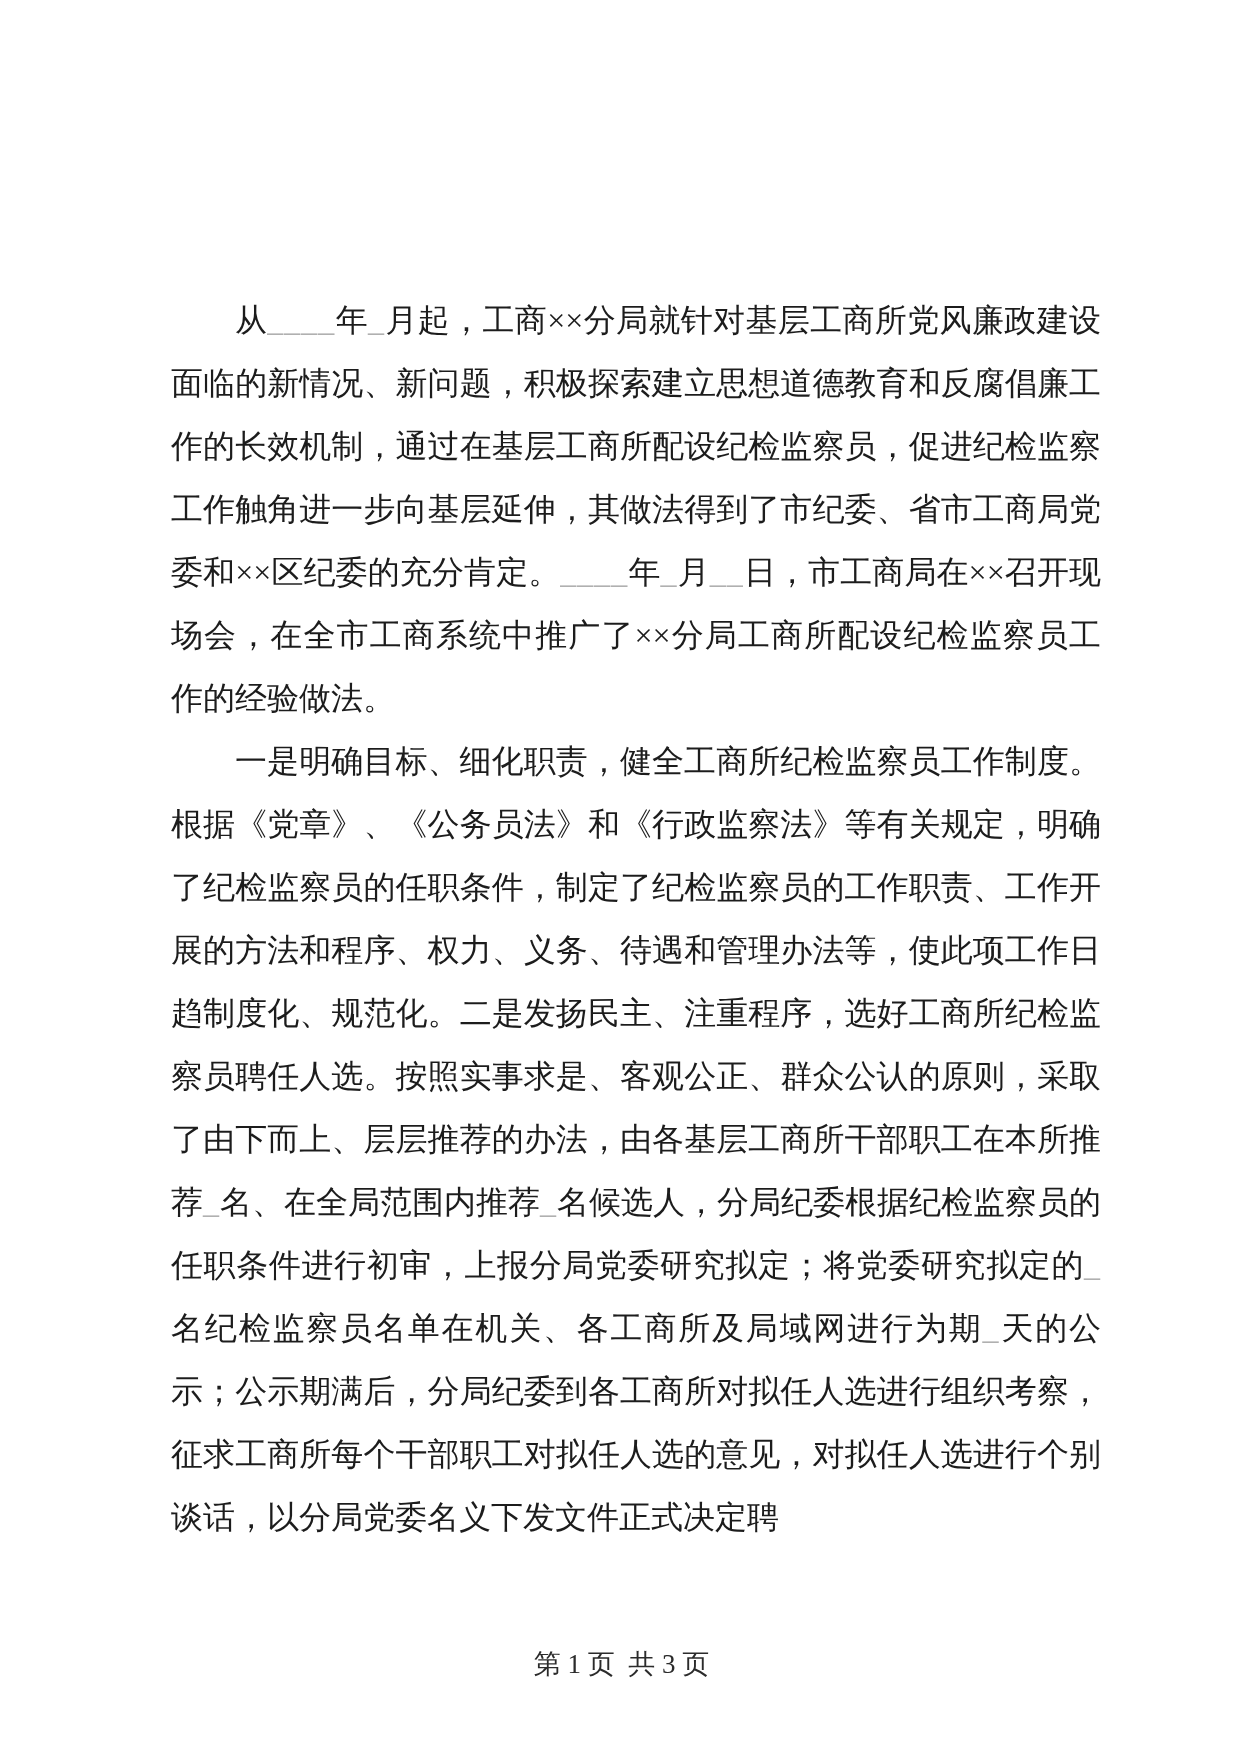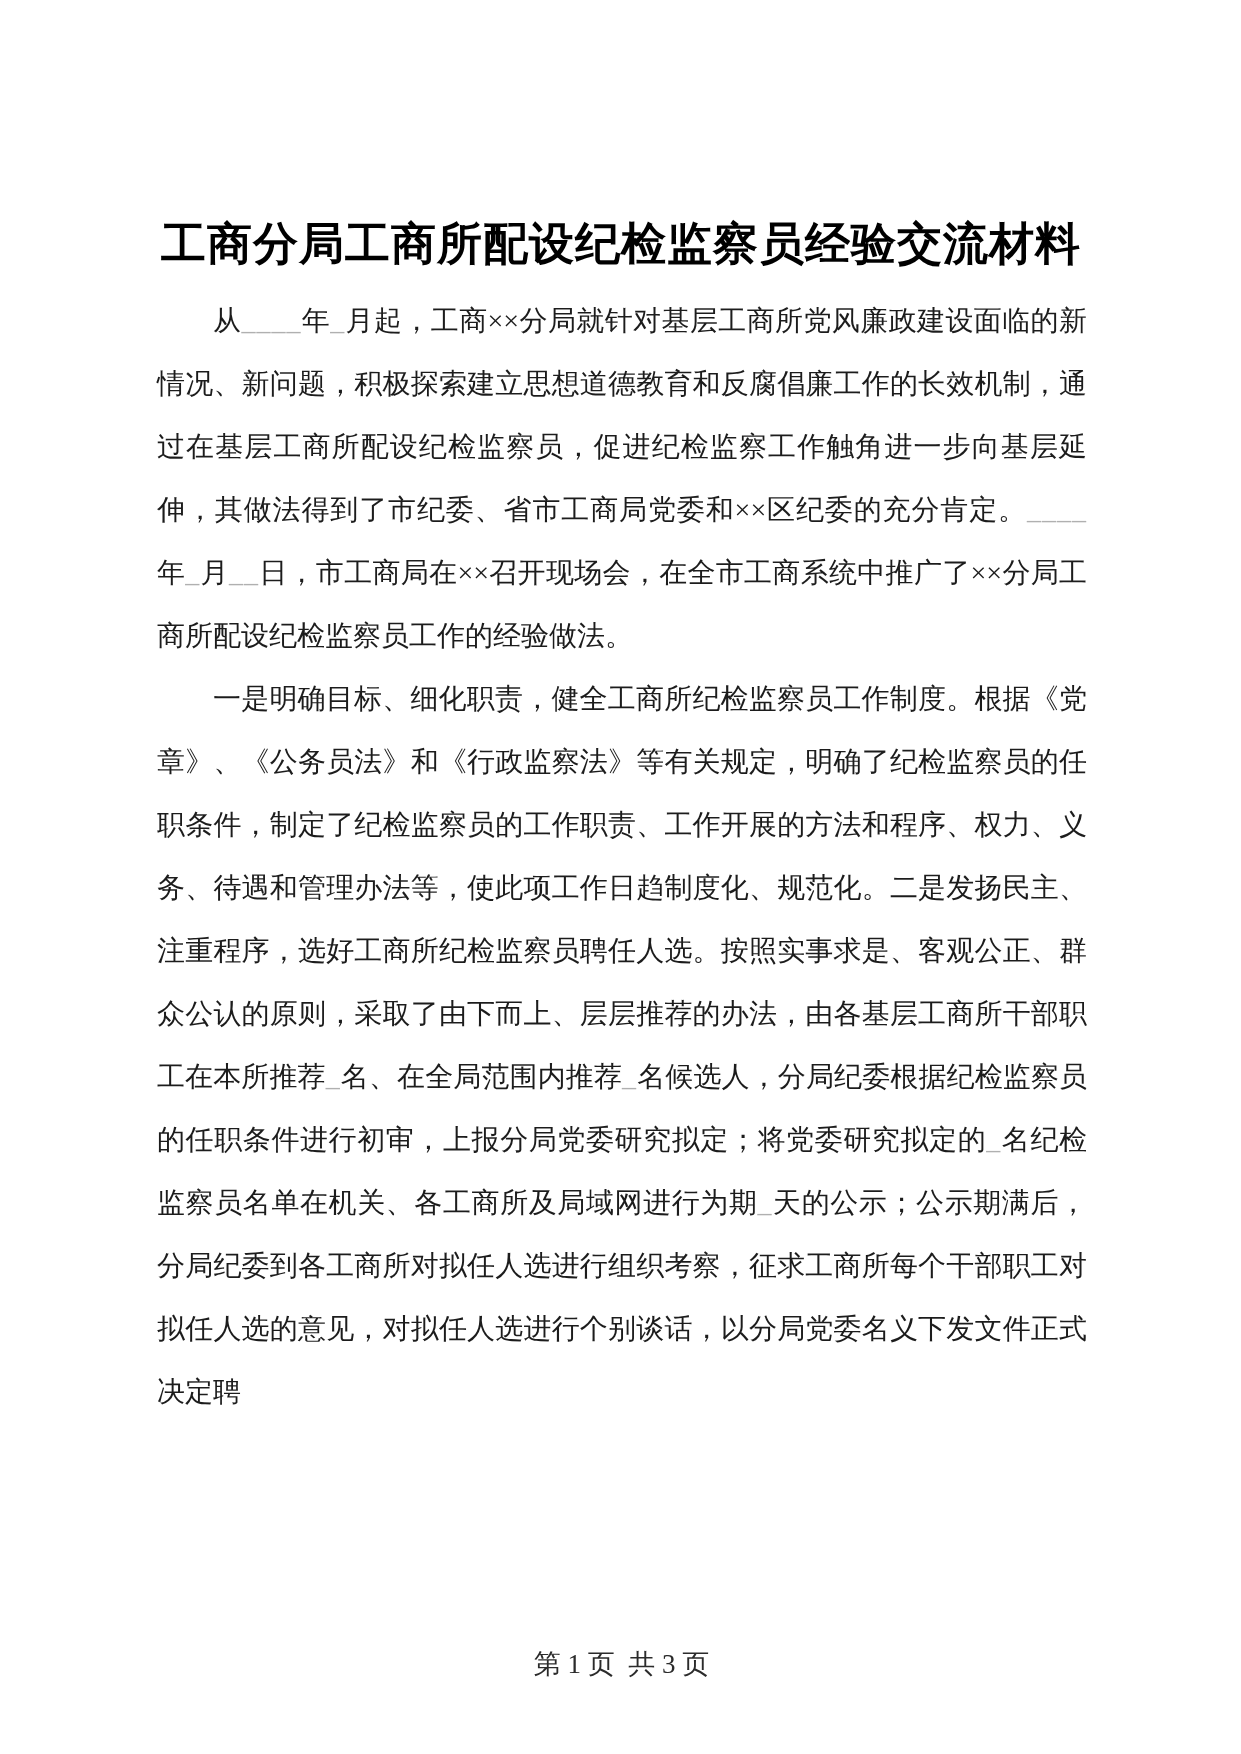--- a/index.html
+++ b/index.html
@@ -27,23 +27,23 @@
     font-weight: bold;
     font-size: 45px;
     line-height: 56px;
     letter-spacing: 1px;
     color: #000000;
     white-space: nowrap;
   }
   .doc-body {
     position: absolute;
     top: 289px;
-    left: 157px;
+    left: 171px;
     width: 930px;
-    font-size: 28px;
+    font-size: 32px;
     line-height: 63px;
     text-align: justify;
     color: #1c1c1c;
   }
   .para {
     margin: 0;
     text-indent: 2em;
   }
   .blank {
     color: #b0b0b0;
@@ -59,21 +59,20 @@
     line-height: 36px;
     color: #2b2b2b;
     white-space: pre;
   }
 </style>
 </head>
 <body>
 
 <div class="page">
 
-  <h1 class="doc-title">工商分局工商所配设纪检监察员经验交流材料</h1>
 
   <div class="doc-body" id="doc-body">
       <div class="para">从<span class="blank">____</span>年<span class="blank">_</span>月起，工商××分局就针对基层工商所党风廉政建设面临的新情况、新问题，积极探索建立思想道德教育和反腐倡廉工作的长效机制，通过在基层工商所配设纪检监察员，促进纪检监察工作触角进一步向基层延伸，其做法得到了市纪委、省市工商局党委和××区纪委的充分肯定。<span class="blank">____</span>年<span class="blank">_</span>月<span class="blank">__</span>日，市工商局在××召开现场会，在全市工商系统中推广了××分局工商所配设纪检监察员工作的经验做法。</div>
       <div class="para">一是明确目标、细化职责，健全工商所纪检监察员工作制度。根据《党章》、《公务员法》和《行政监察法》等有关规定，明确了纪检监察员的任职条件，制定了纪检监察员的工作职责、工作开展的方法和程序、权力、义务、待遇和管理办法等，使此项工作日趋制度化、规范化。二是发扬民主、注重程序，选好工商所纪检监察员聘任人选。按照实事求是、客观公正、群众公认的原则，采取了由下而上、层层推荐的办法，由各基层工商所干部职工在本所推荐<span class="blank">_</span>名、在全局范围内推荐<span class="blank">_</span>名候选人，分局纪委根据纪检监察员的任职条件进行初审，上报分局党委研究拟定；将党委研究拟定的<span class="blank">_</span>名纪检监察员名单在机关、各工商所及局域网进行为期<span class="blank">_</span>天的公示；公示期满后，分局纪委到各工商所对拟任人选进行组织考察，征求工商所每个干部职工对拟任人选的意见，对拟任人选进行个别谈话，以分局党委名义下发文件正式决定聘</div>
     </div>
 
   <div class="page-footer">
     <span>第 1 页  共 3 页</span>
   </div>
 

